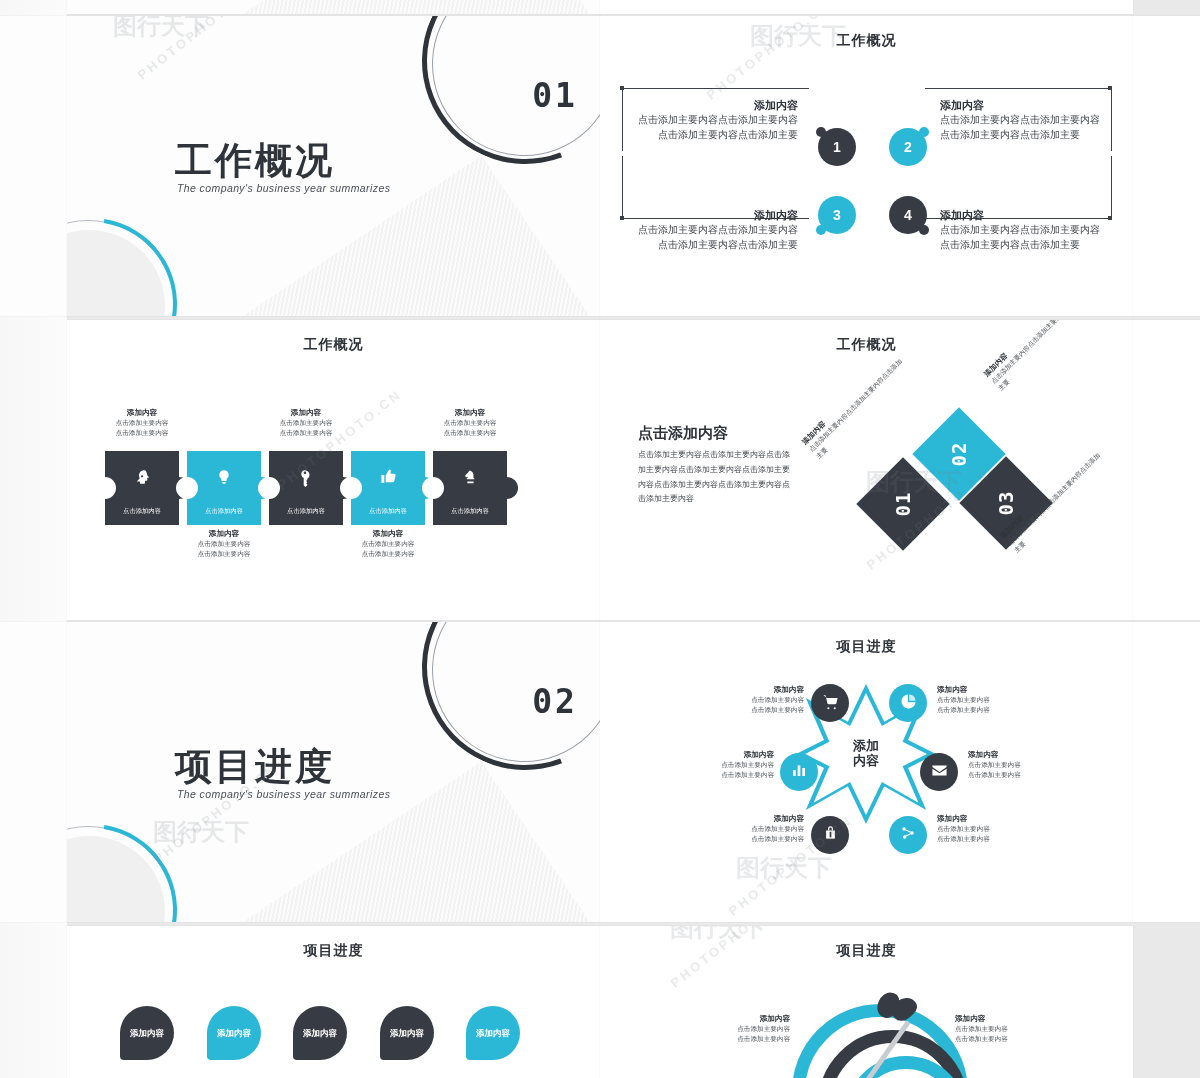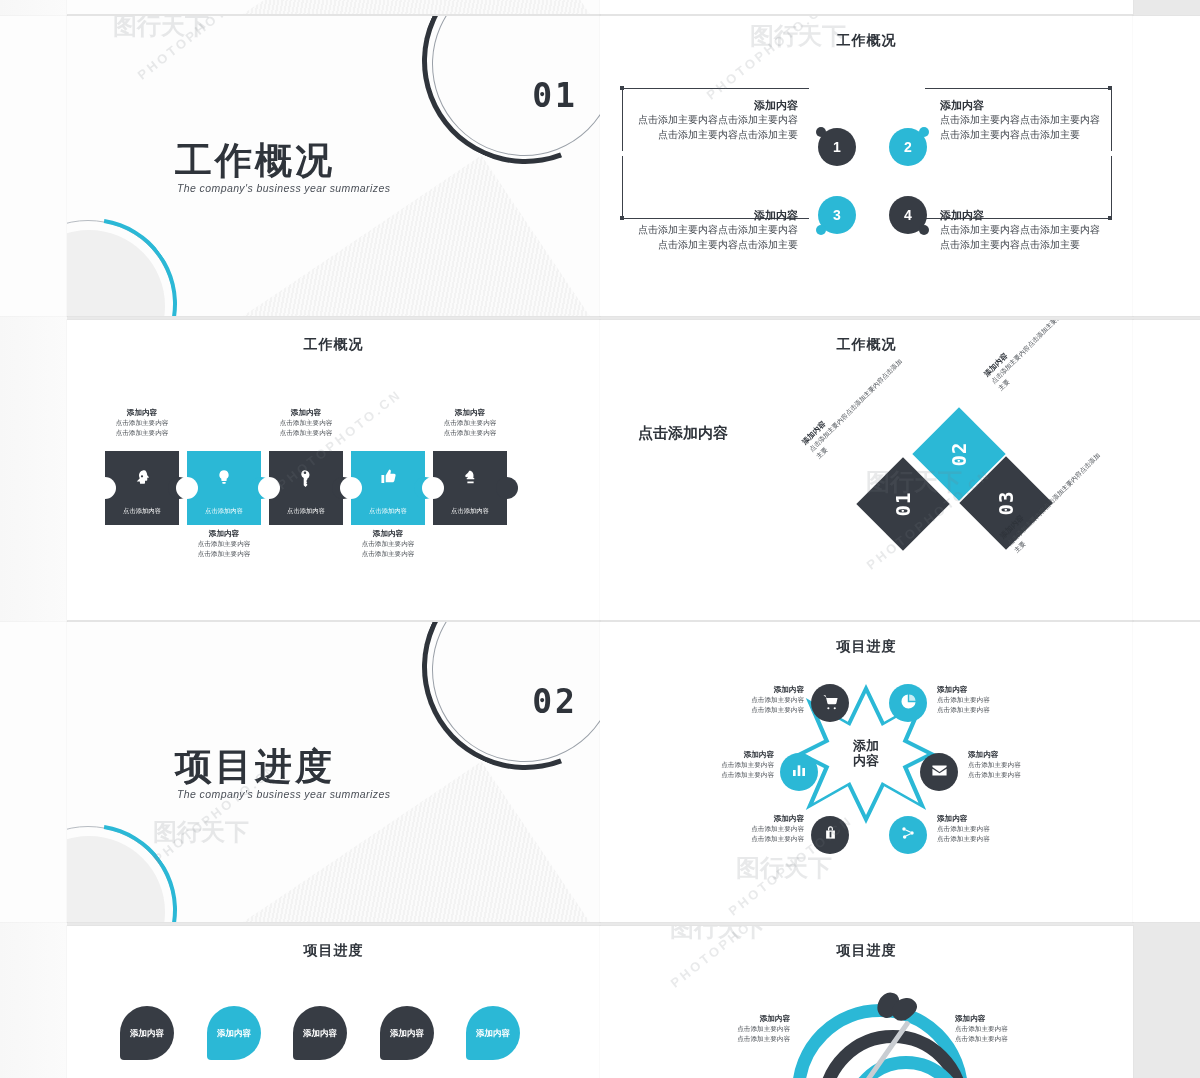--- a/index.html
+++ b/index.html
@@ -359,20 +359,21 @@
       <div class="b">点击添加主要内容</div>
       <div class="b">点击添加主要内容</div>
     </div>
 
     <div class="wm" style="left:196px;top:112px;">PHOTOPHOTO.CN</div>
   </div>
 
   <div class="slide col-right row-2">
     <div class="s-title">工作概况</div>
     <div class="s4-lead-h">点击添加内容</div>
+    <div class="s4-lead-b">点击添加主要内容点击添加主要内容点击添加主要内容点击添加主要内容点击添加主要内容点击添加主要内容点击添加主要内容点击添加主要内容</div>
 
     <div class="dm" style="left:270px;top:151px;background:#373c44;">
       <div class="n">01</div>
     </div>
     <div class="dm" style="left:326px;top:101px;background:#2bb8d6;">
       <div class="n">02</div>
     </div>
     <div class="dm" style="left:373px;top:150px;background:#373c44;">
       <div class="n">03</div>
     </div>

